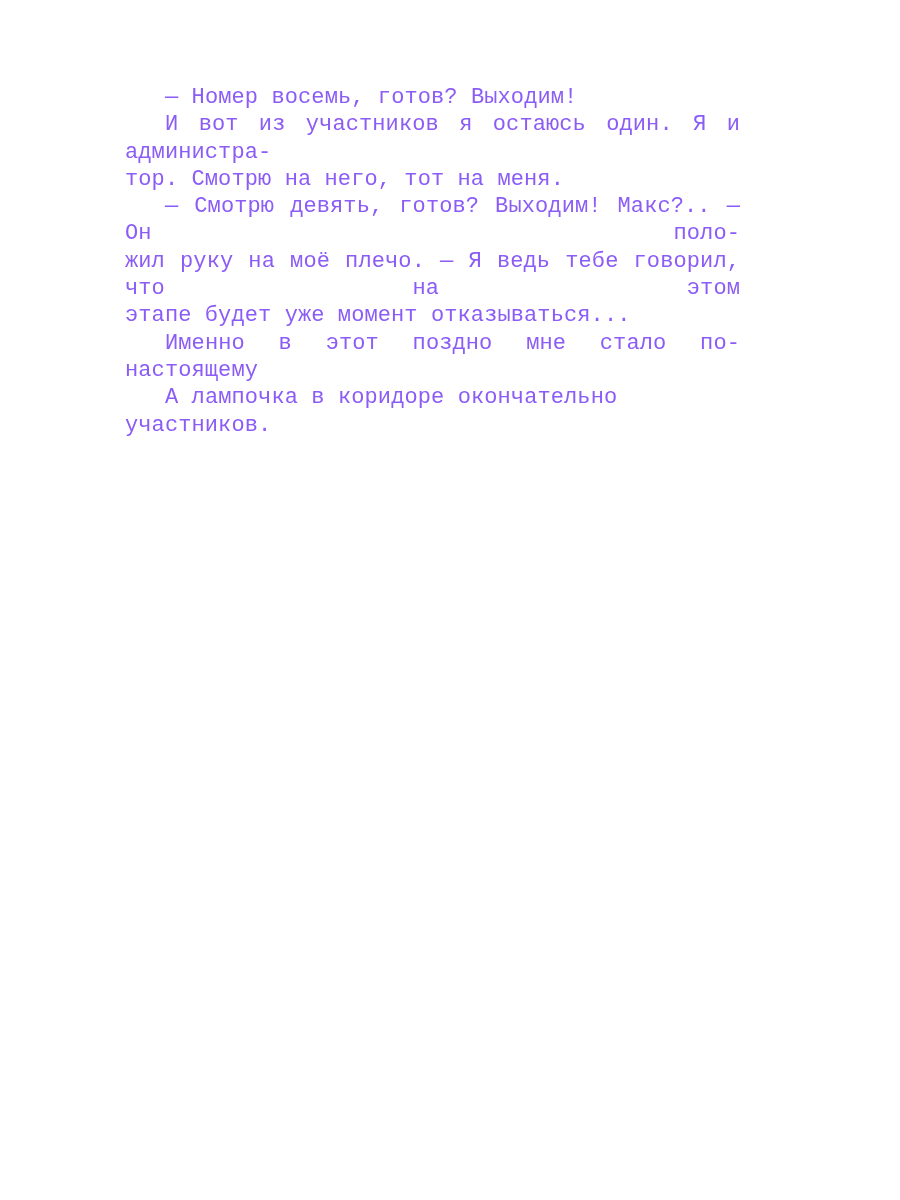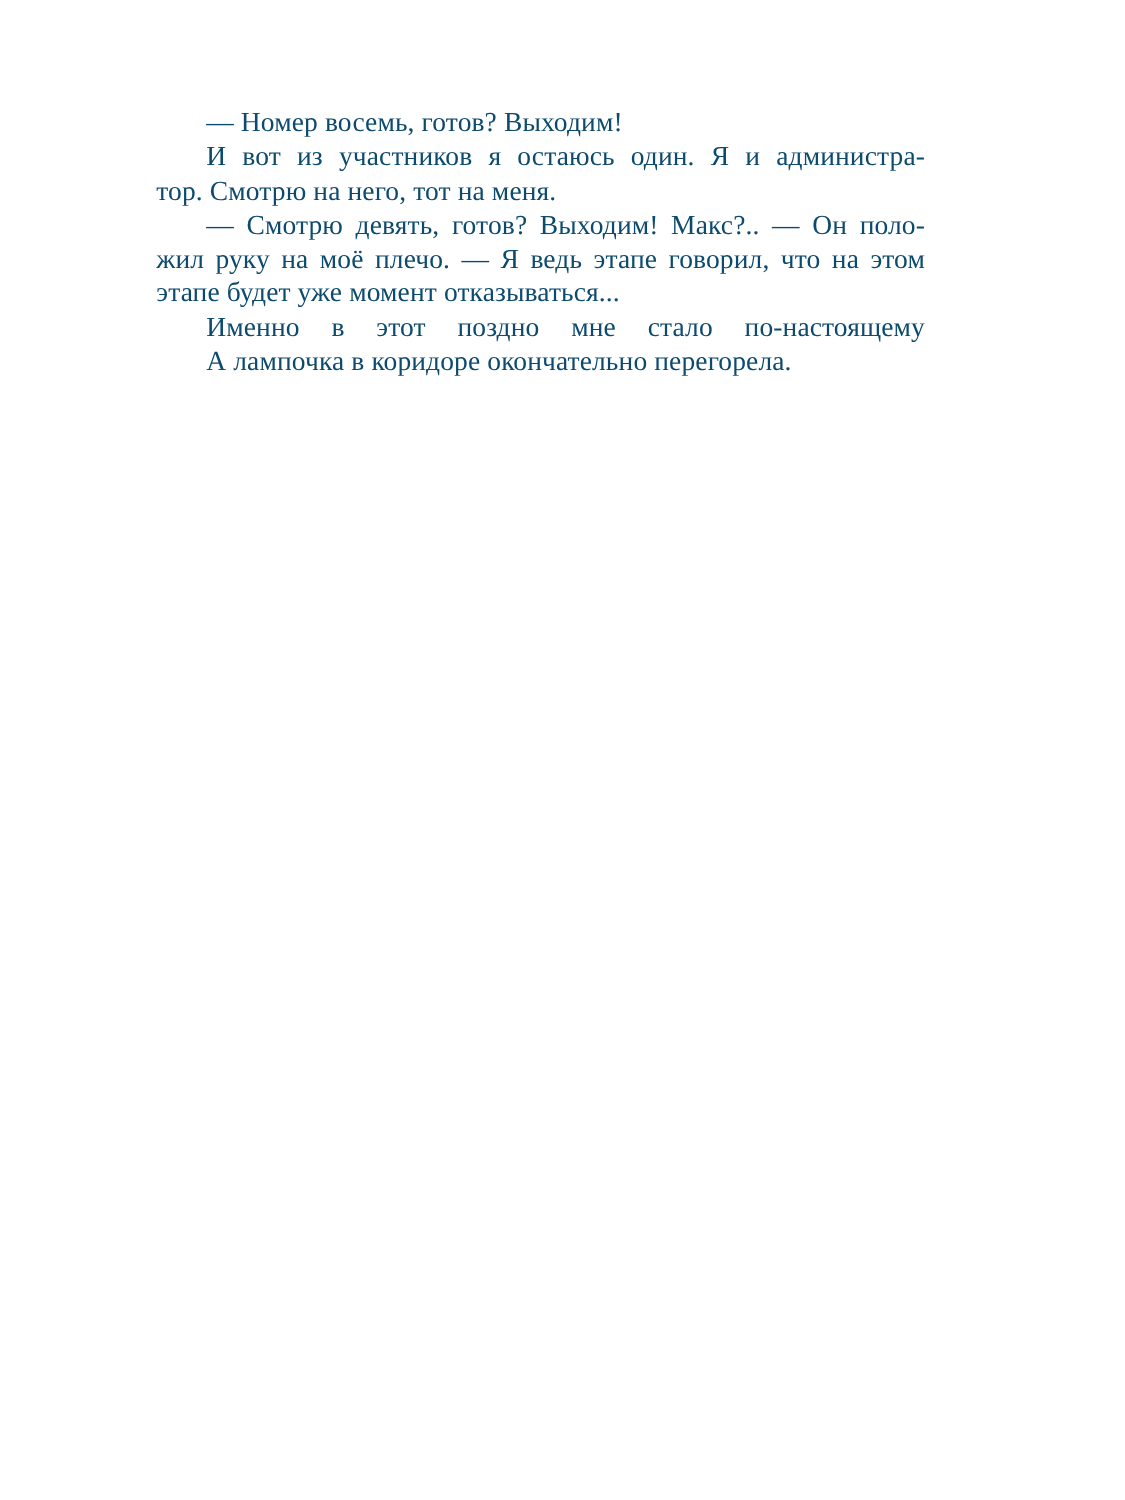--- a/index.html
+++ b/index.html
@@ -38,23 +38,23 @@
   }
   .text-line.justified {
     text-align: justify;
     text-align-last: justify;
   }
 </style>
 </head>
 <body>
 
 <div class="book-page">
-  <div class="text-block" style="color: #0c4a6e;">
+  <div class="text-block" style="color: #8b5cf6; font-family: Liberation Mono, monospace;">
       <div class="text-line indent">— Номер восемь, готов? Выходим!</div>
       <div class="text-line indent justified">И вот из участников я остаюсь один. Я и администра-</div>
       <div class="text-line">тор. Смотрю на него, тот на меня.</div>
       <div class="text-line indent justified">— Смотрю девять, готов? Выходим! Макс?.. — Он поло-</div>
-      <div class="text-line justified">жил руку на моё плечо. — Я ведь этапе говорил, что на этом</div>
+      <div class="text-line justified">жил руку на моё плечо. — Я ведь тебе говорил, что на этом</div>
       <div class="text-line">этапе будет уже момент отказываться...</div>
       <div class="text-line indent justified">Именно в этот поздно мне стало по-настоящему</div>
-      <div class="text-line indent">А лампочка в коридоре окончательно перегорела.</div>
+      <div class="text-line indent">А лампочка в коридоре окончательно участников.</div>
     </div>
 </div>
 
 </body></html>

